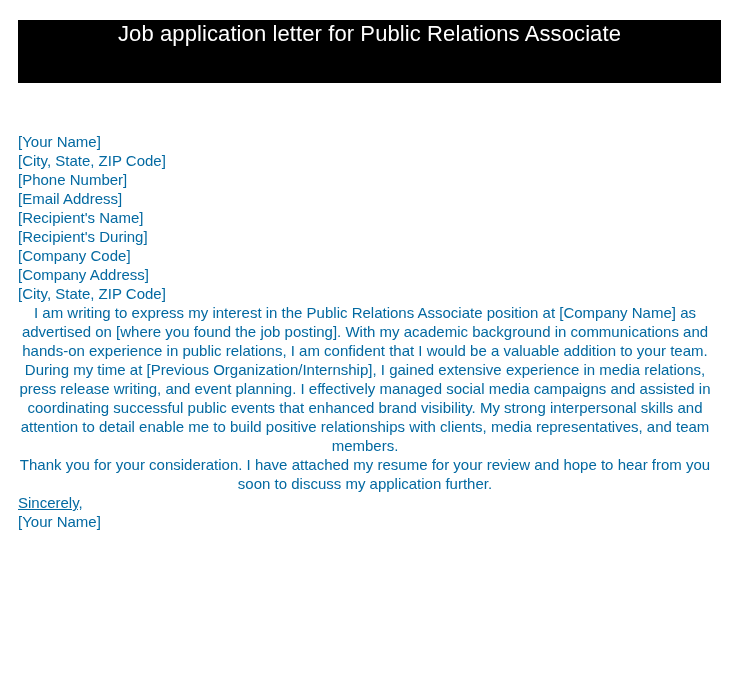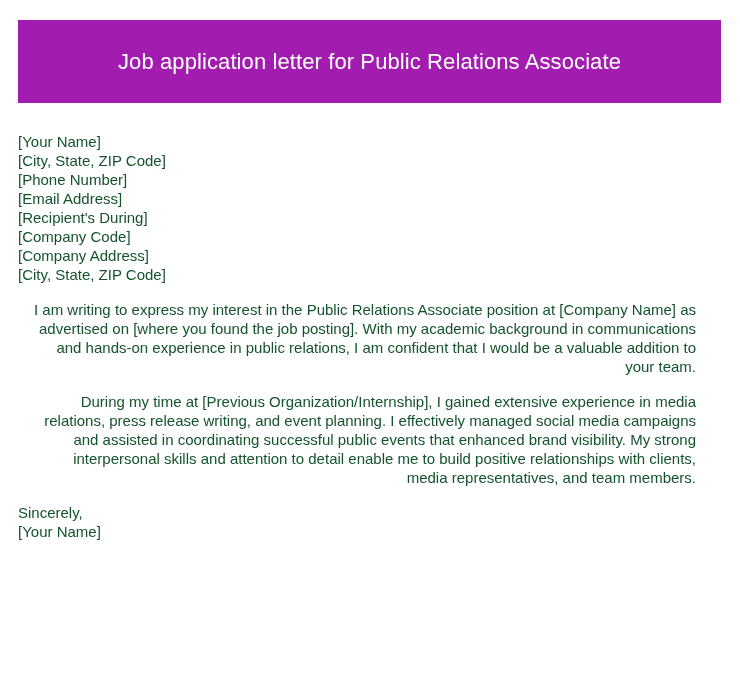--- a/index.html
+++ b/index.html
@@ -18,64 +18,64 @@
     width: 740px;
     height: 686px;
     background: #ffffff;
     box-sizing: border-box;
   }
   .header-banner {
     position: absolute;
     left: 18px;
     top: 20px;
     width: 703px;
-    height: 83px;
-    background: #a21caf;
+    height: 63px;
+    background: #000000;
     display: flex;
-    align-items: center;
     justify-content: center;
     box-sizing: border-box;
   }
   .header-title {
     color: #ffffff;
     font-size: 22px;
     font-weight: normal;
     line-height: 28px;
     text-align: center;
     letter-spacing: 0.1px;
     margin: 0;
     padding: 0 20px;
     font-family: "Liberation Sans", sans-serif;
   }
   .letter-body {
     position: absolute;
     left: 18px;
     top: 132px;
     width: 694px;
-    color: #14532d;
+    color: #0369a1;
     font-size: 15px;
     line-height: 19px;
     font-family: "Liberation Sans", sans-serif;
   }
   .addr-line {
     display: block;
     white-space: nowrap;
   }
   .salutation {
     display: block;
     white-space: nowrap;
   }
   .letter-paragraph {
     display: block;
-    margin: 16px;
-    text-align: right;
+    margin: 0;
+    text-align: center;
   }
   .closing-line {
     display: block;
     white-space: nowrap;
+    text-decoration: underline;
   }
   .signature-line {
     display: block;
     white-space: nowrap;
   }
 </style>
 </head>
 <body>
 
 <div class="page">
@@ -84,31 +84,33 @@
     <h1 class="header-title">Job application letter for Public Relations Associate</h1>
   </div>
 
   <div class="letter-body">
 
     <div class="address-block">
       <span class="addr-line">[Your Name]</span>
       <span class="addr-line">[City, State, ZIP Code]</span>
       <span class="addr-line">[Phone Number]</span>
       <span class="addr-line">[Email Address]</span>
+      <span class="addr-line">[Recipient's Name]</span>
       <span class="addr-line">[Recipient's During]</span>
       <span class="addr-line">[Company Code]</span>
       <span class="addr-line">[Company Address]</span>
       <span class="addr-line">[City, State, ZIP Code]</span>
     </div>
 
 
     <p class="letter-paragraph">I am writing to express my interest in the Public Relations Associate position at [Company Name] as advertised on [where you found the job posting]. With my academic background in communications and hands-on experience in public relations, I am confident that I would be a valuable addition to your team.</p>
 
     <p class="letter-paragraph">During my time at [Previous Organization/Internship], I gained extensive experience in media relations, press release writing, and event planning. I effectively managed social media campaigns and assisted in coordinating successful public events that enhanced brand visibility. My strong interpersonal skills and attention to detail enable me to build positive relationships with clients, media representatives, and team members.</p>
 
 
+    <p class="letter-paragraph">Thank you for your consideration. I have attached my resume for your review and hope to hear from you soon to discuss my application further.</p>
 
     <span class="closing-line">Sincerely,</span>
 
     <span class="signature-line">[Your Name]</span>
 
   </div>
 </div>
 
 </body></html>

